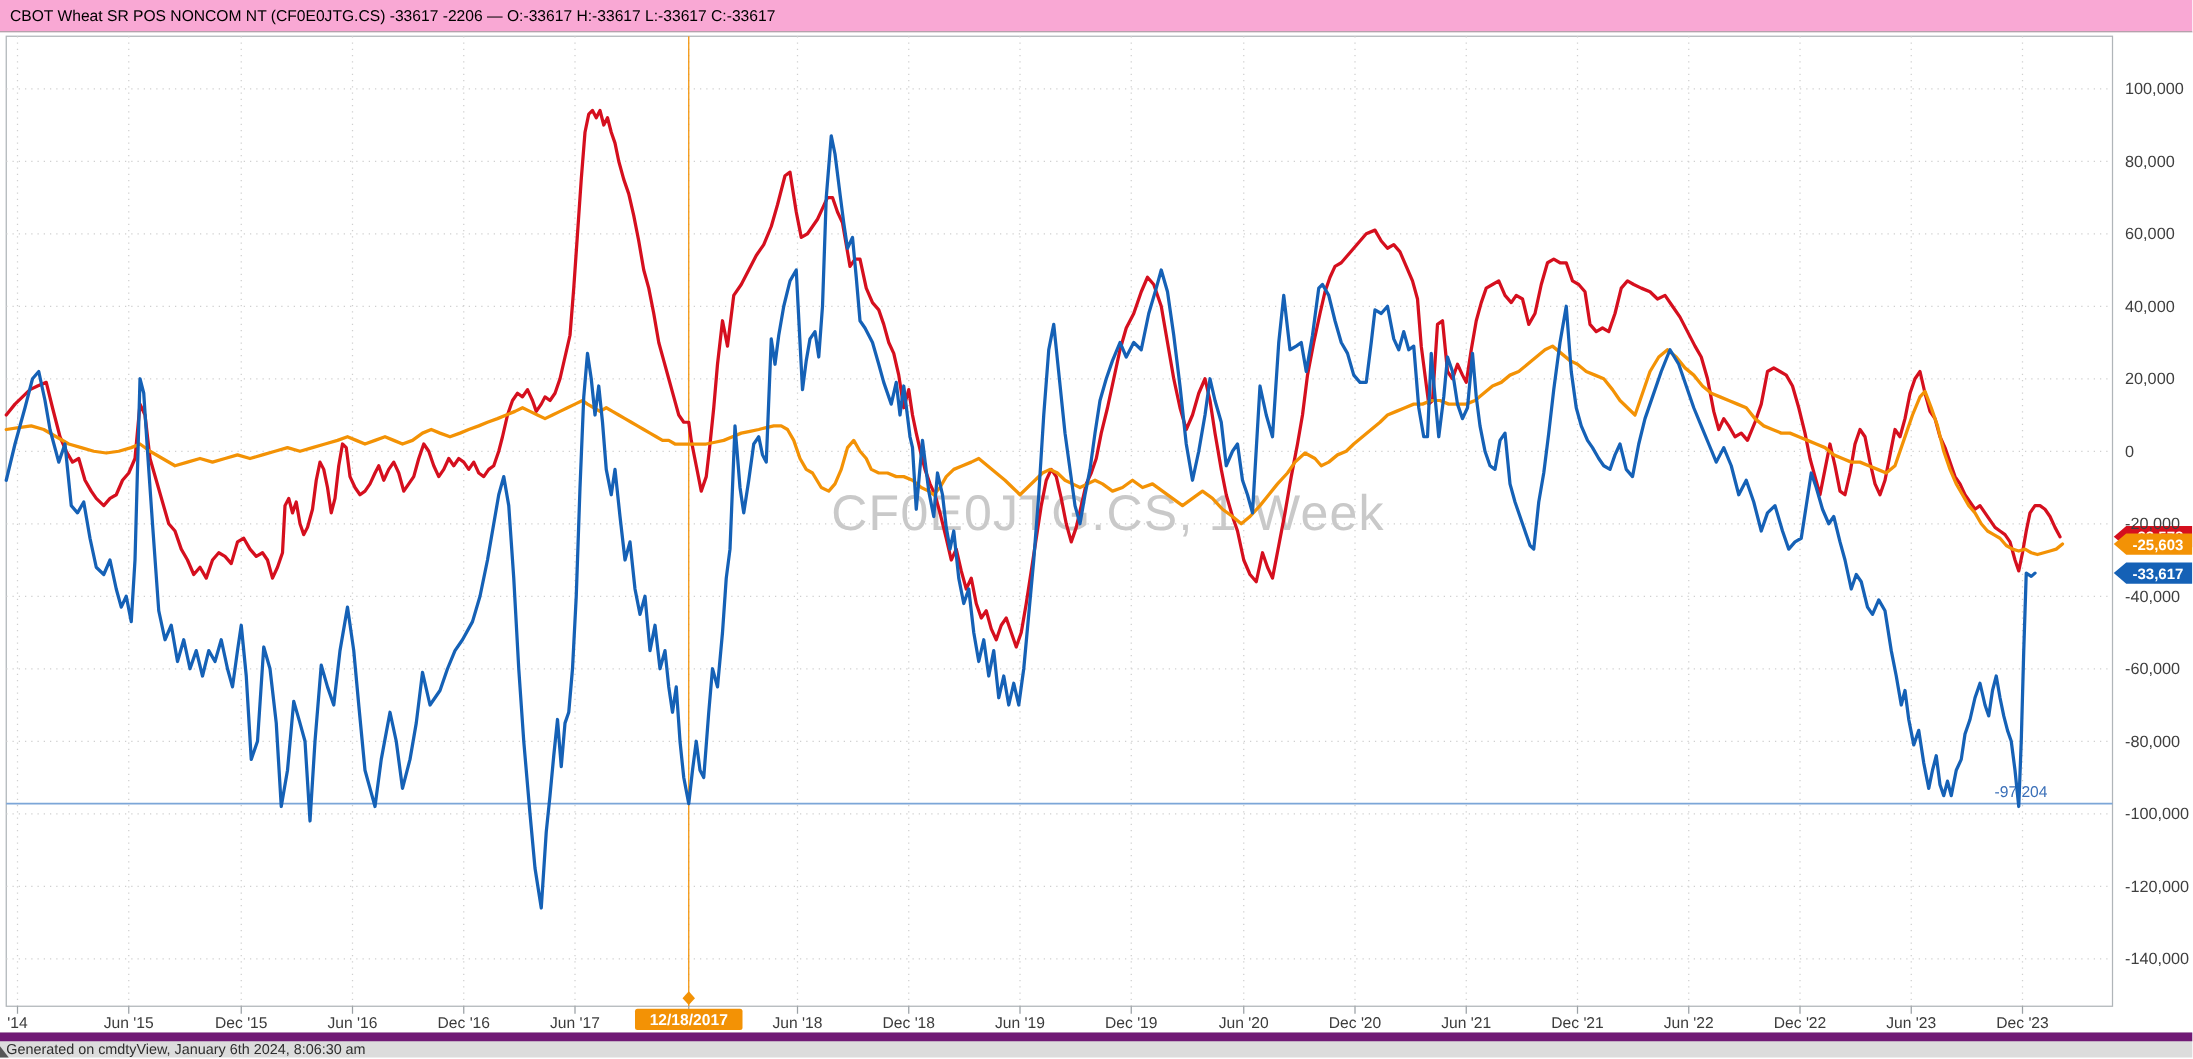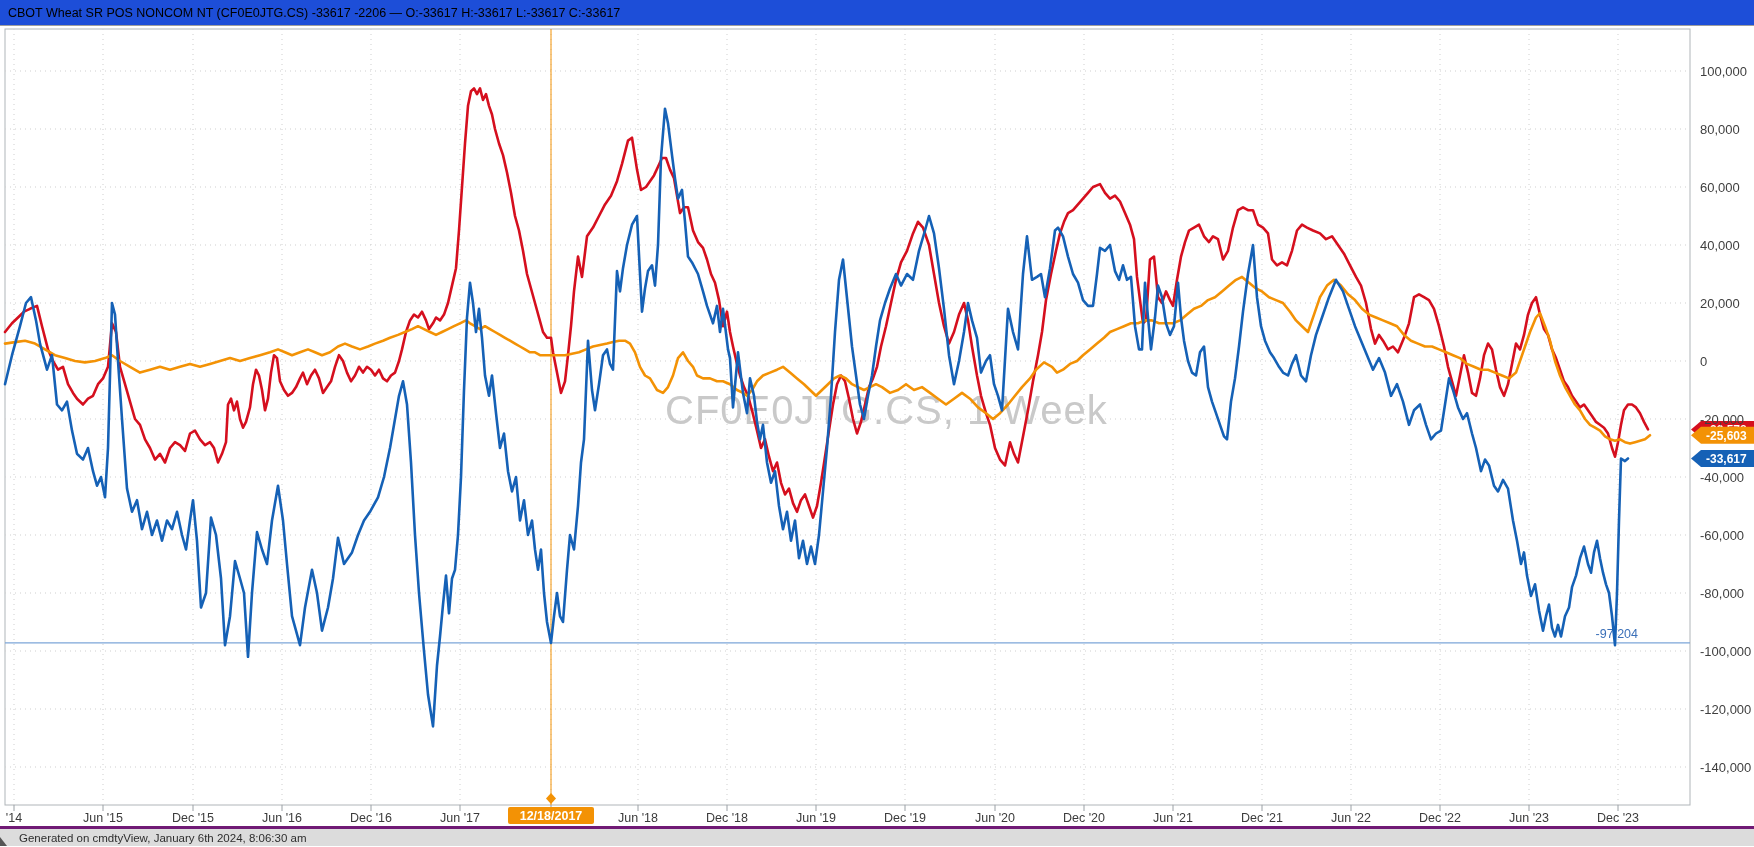--- a/index.html
+++ b/index.html
@@ -1,26 +1,26 @@
 <!DOCTYPE html>
 <html><head>
 <meta charset="utf-8">
 <style>
   html,body{margin:0;padding:0;background:#fff;}
   body{width:1754px;height:847px;overflow:hidden;font-family:"Liberation Sans",sans-serif;position:relative;}
   .title-bar{
-    height:26px;background:#1d4ed8;border-bottom:1px solid #9e9e9e;
+    height:26px;background:#f9a8d4;border-bottom:1px solid #9e9e9e;
     display:flex;align-items:center;padding-left:8px;box-sizing:border-box;
     font-size:12.5px;color:#000;white-space:nowrap;
   }
   .chart-wrap{position:relative;width:1754px;height:800px;background:#fff;}
   svg{display:block;}
   .footer-bar{
-    height:20px;background:#dcdcdc;border-top:3px solid #701a75;
-    display:flex;align-items:center;padding-left:19px;box-sizing:border-box;
+    height:20px;background:#dcdcdc;border-top:7px solid #701a75;
+    display:flex;align-items:center;padding-left:5px;box-sizing:border-box;
     font-size:11.5px;color:#2e2e2e;position:relative;
   }
   .footer-logo{
     position:absolute;left:0;bottom:0;width:0;height:0;
     border-left:7px solid #555;border-top:9px solid transparent;
   }
 </style>
 </head>
 <body>
 

